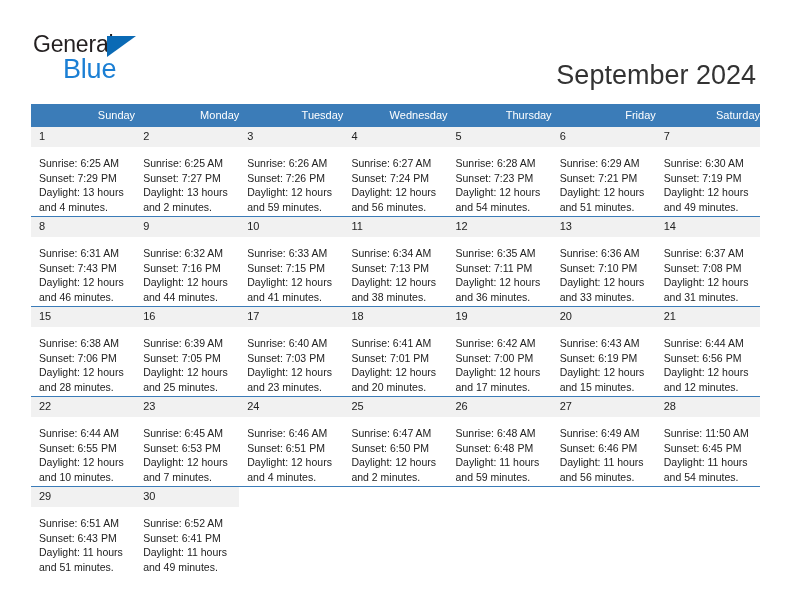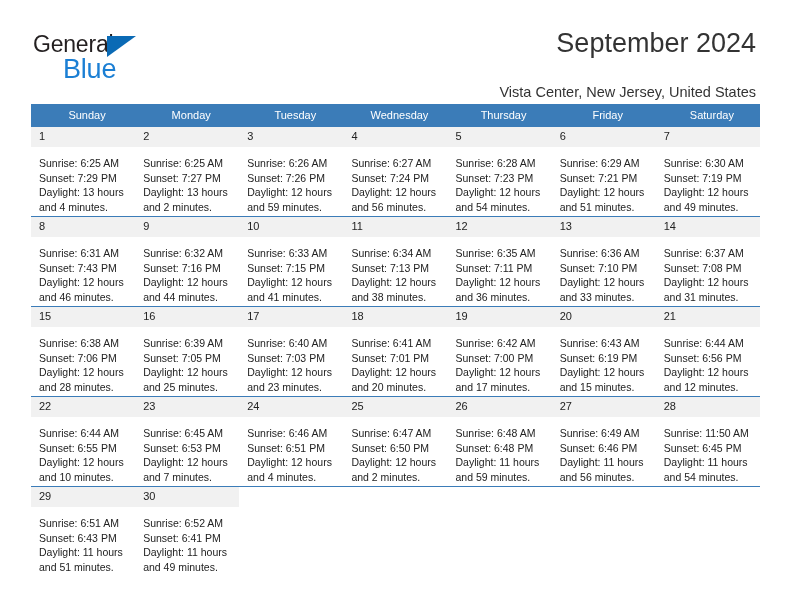--- a/index.html
+++ b/index.html
@@ -71,20 +71,21 @@
     position: absolute;
     right: 36px;
     top: 26px;
     text-align: right;
   }
   .cal-title {
     font-size: 27px;
     color: #333333;
     line-height: 34px;
     white-space: nowrap;
+    margin-top: 32px;
   }
   .cal-subtitle {
     font-size: 14.5px;
     color: #333333;
     line-height: 22px;
     margin-top: 21px;
     white-space: nowrap;
   }
 
   
@@ -95,21 +96,21 @@
     width: 729px;
     border-collapse: collapse;
     table-layout: fixed;
   }
 
   .calendar th {
     background: #3b7cb8;
     color: #ffffff;
     font-size: 11px;
     font-weight: normal;
-    text-align: center;
+    text-align: right;
     padding: 5px 0 5px 8px;
     height: 11px;
     border: none;
   }
 
   .week-row td {
     vertical-align: top;
     padding: 0;
     border: none;
     border-top: 1px solid #3b7cb8;

